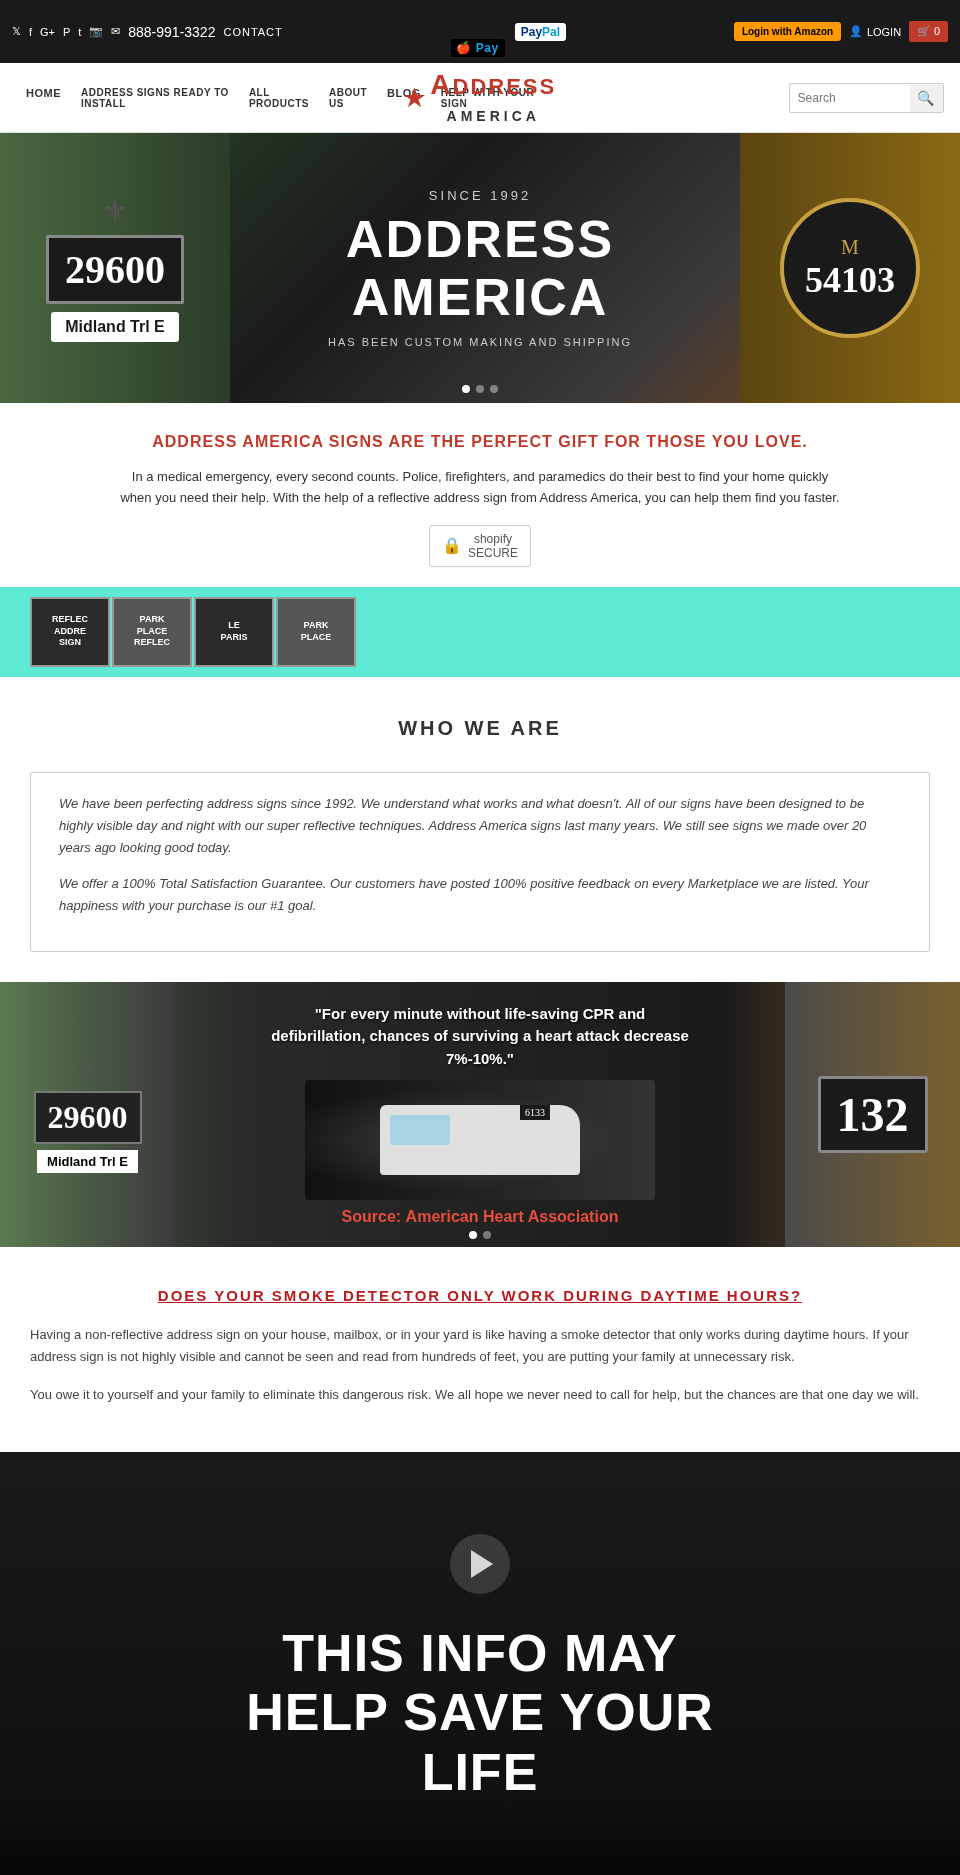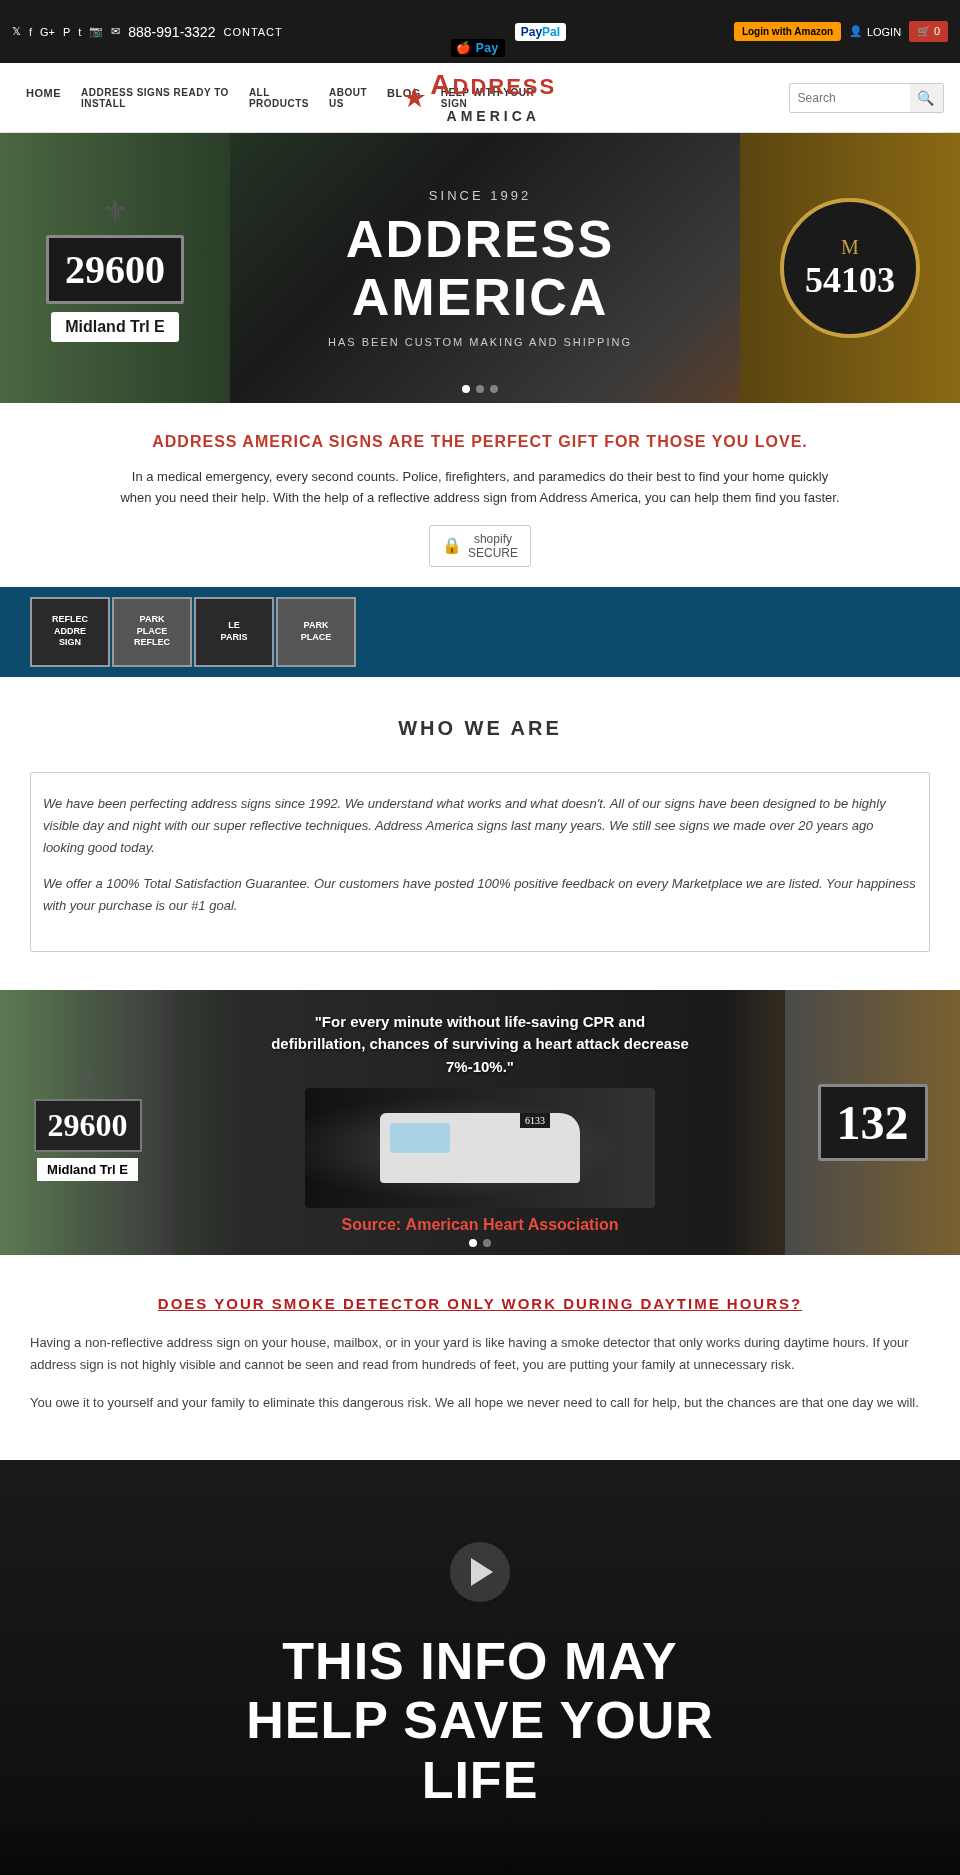--- a/index.html
+++ b/index.html
@@ -274,21 +274,21 @@
       font-size: 12px;
       color: #555;
     }
     .lock-icon { font-size: 16px; color: #555; }
 
     
     .thumbnails {
       display: flex;
       gap: 2px;
       padding: 10px 30px;
-      background: #0c4a6e;
+      background: #5eead4;
       overflow: hidden;
     }
     .thumbnail-item {
       width: 80px;
       height: 70px;
       background: #888;
       border: 2px solid #999;
       display: flex;
       align-items: center;
       justify-content: center;
@@ -318,24 +318,24 @@
       font-size: 20px;
       font-weight: bold;
       letter-spacing: 3px;
       color: #333;
       margin-bottom: 32px;
       text-transform: uppercase;
     }
     .who-box {
       border: 1px solid #ccc;
       border-radius: 2px;
-      padding: 20px 12px;
+      padding: 20px 28px;
       text-align: left;
       max-width: 900px;
-      margin: 8px auto;
+      margin: 0 auto;
     }
     .who-text {
       font-size: 13px;
       color: #444;
       line-height: 1.7;
       font-style: italic;
       margin-bottom: 14px;
     }
 
     

